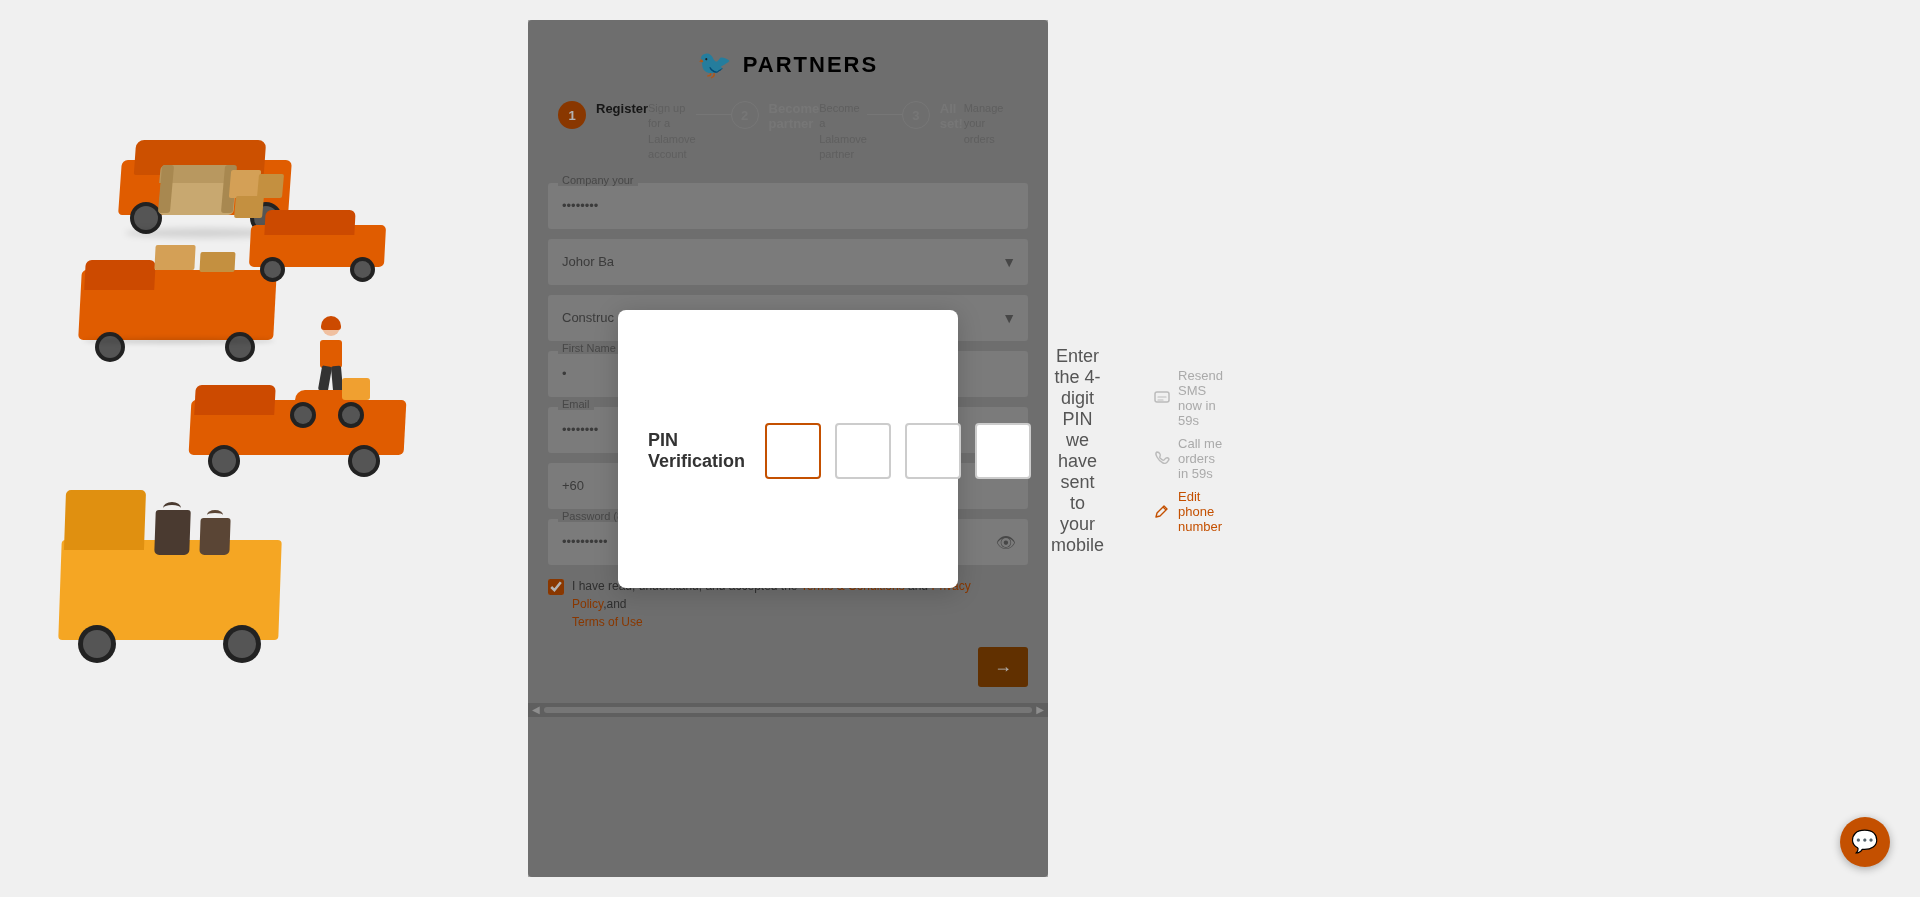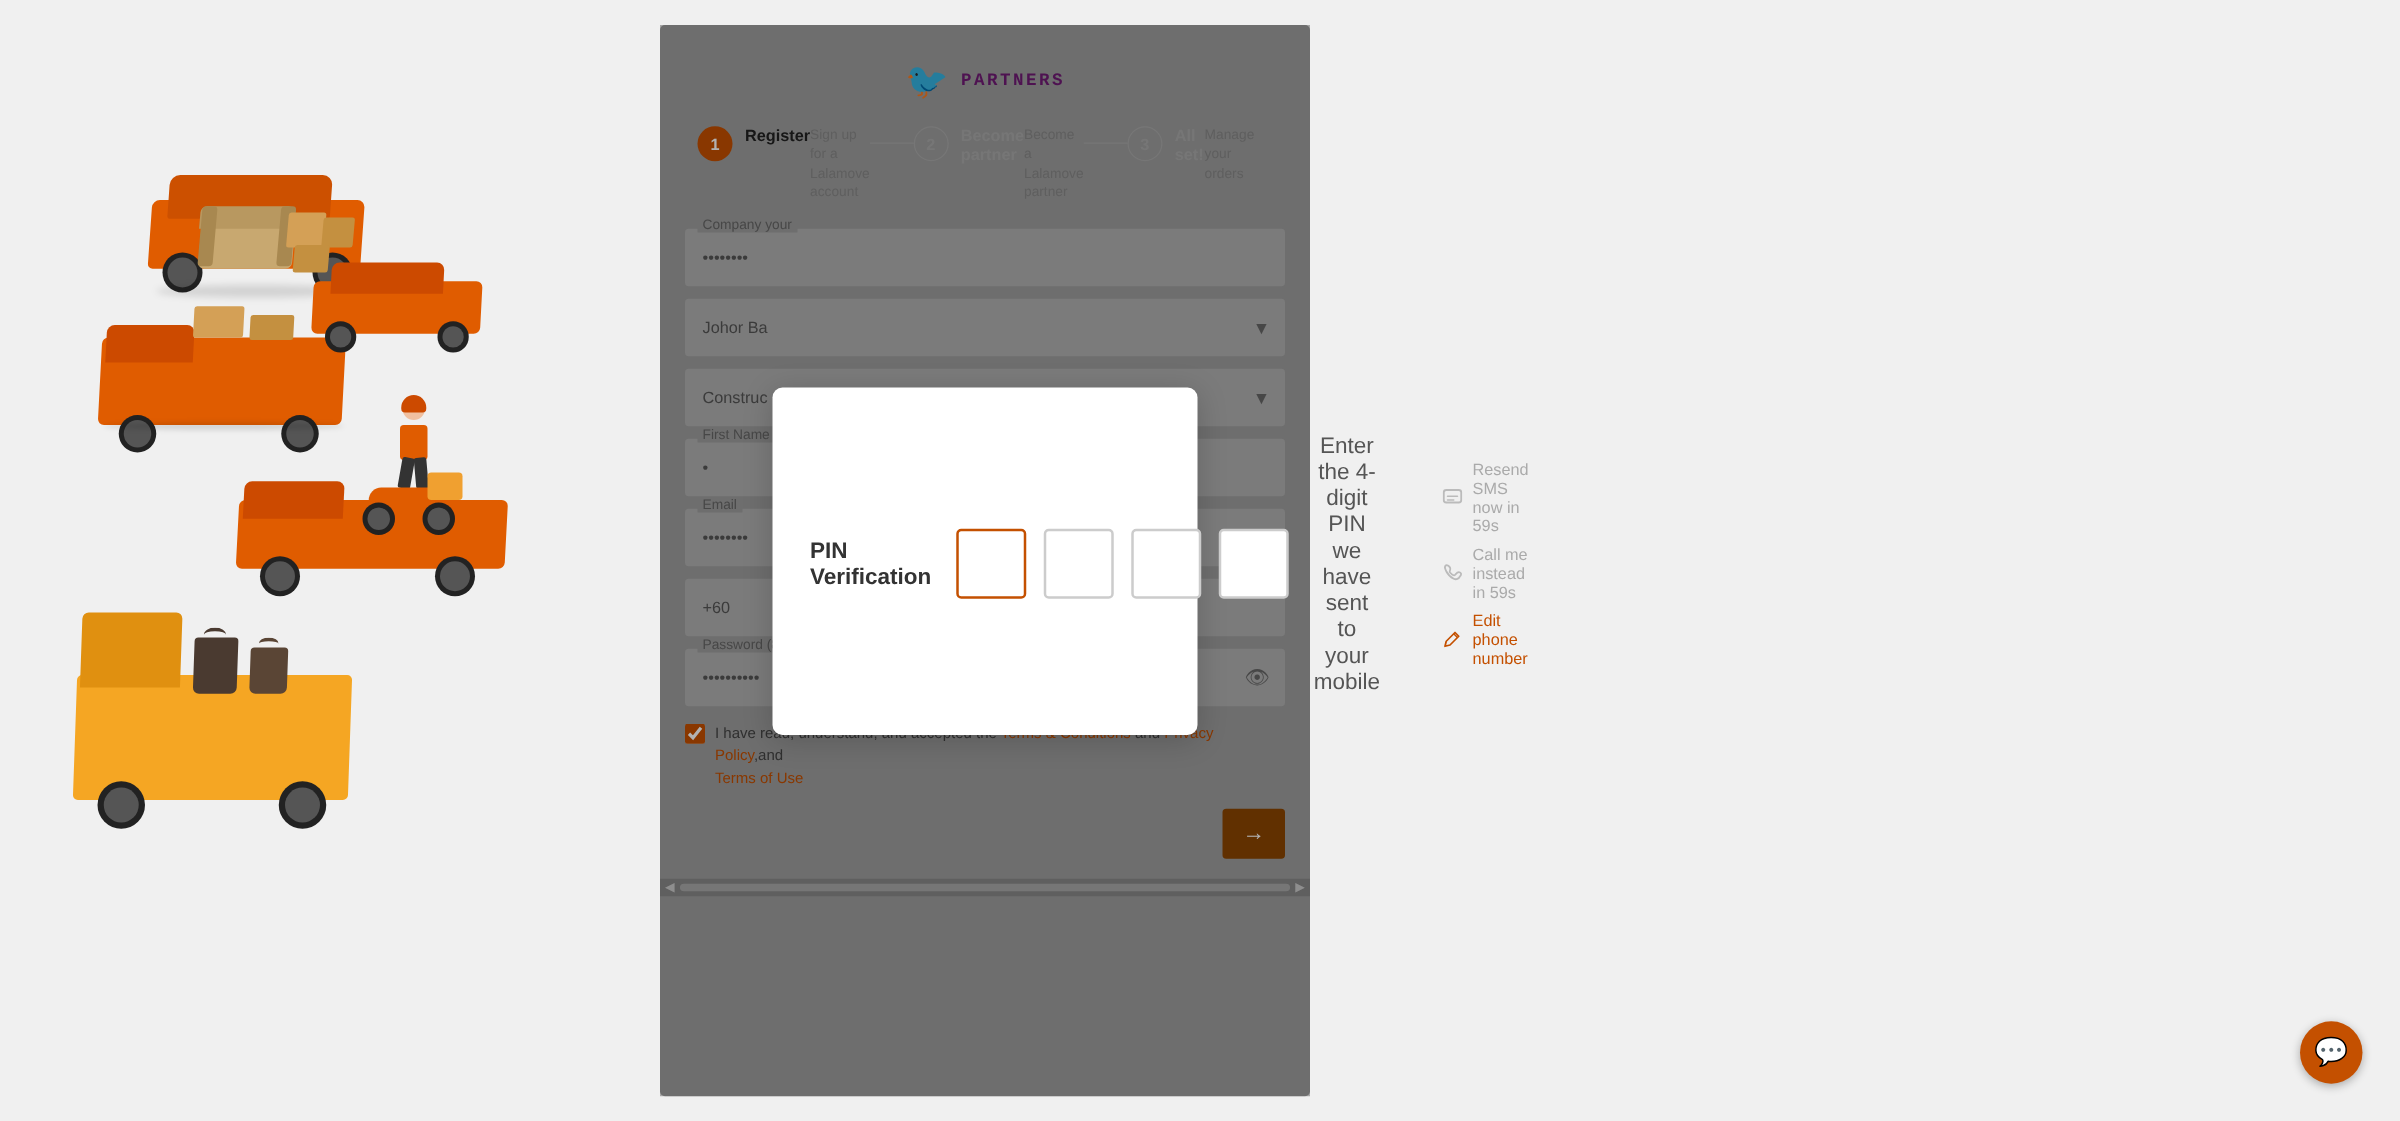--- a/index.html
+++ b/index.html
@@ -43,25 +43,24 @@
       padding: 28px 20px 20px;
       gap: 10px;
     }
 
     .logo-bird {
       color: #c45000;
       font-size: 28px;
     }
 
     .partners-title {
-      color: #701a75;
-      font-size: 14px;
+      color: #000000;
+      font-size: 22px;
       font-weight: bold;
       letter-spacing: 2px;
-      font-family: Liberation Mono, monospace;
     }
 
     
     .steps-container {
       display: flex;
       padding: 0 30px 20px;
       gap: 0;
       align-items: flex-start;
     }
 
@@ -684,21 +683,21 @@
         </span>
         <span>Resend SMS now in 59s</span>
       </a>
 
       <a class="action-link" href="#">
         <span class="action-icon">
           <svg width="16" height="16" viewBox="0 0 16 16" fill="none">
             <path d="M3 2C3 2 5 2 6 4C7 6 5 7 6 8C7 9 9 11 10 10C11 9 12 7 14 8C16 9 14 11 14 11C13 13 11 14 9 13C7 12 4 9 3 7C2 5 1 3 3 2Z" stroke="#bbb" stroke-width="1.4"></path>
           </svg>
         </span>
-        <span>Call me instead in 59s</span>
+        <span>Call me orders in 59s</span>
       </a>
 
       <a class="edit-link" href="#">
         <span class="action-icon">
           <svg width="16" height="16" viewBox="0 0 16 16" fill="none">
             <path d="M10 3L13 6L6 13L2 14L3 10L10 3Z" stroke="#c45000" stroke-width="1.4" stroke-linejoin="round"></path>
             <path d="M9 4L12 7" stroke="#c45000" stroke-width="1.2"></path>
           </svg>
         </span>
         <span>Edit phone number</span>

